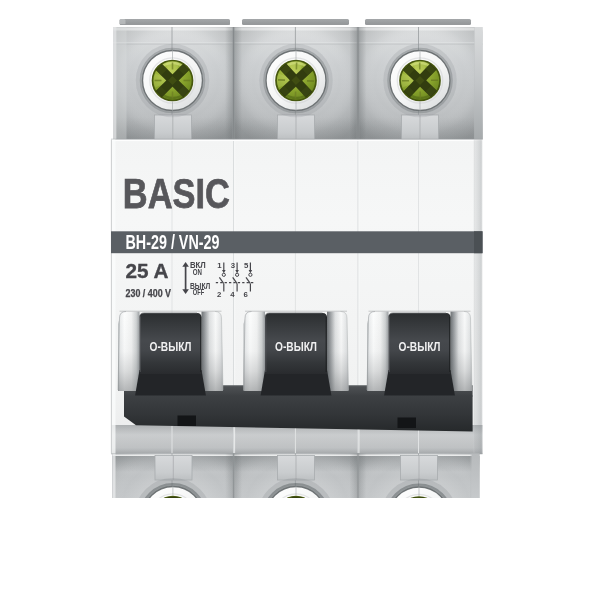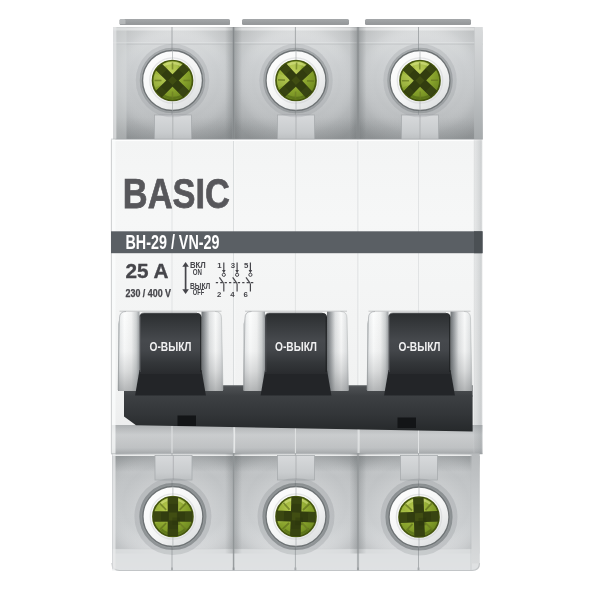--- a/index.html
+++ b/index.html
@@ -1,21 +1,21 @@
 <!DOCTYPE html>
 <html><head>
 <meta charset="utf-8">
 <style>
   html,body{margin:0;padding:0;background:#ffffff}
   svg{display:block}
   text{font-family:"Liberation Sans",sans-serif;-webkit-font-smoothing:antialiased}
 </style>
 </head>
 <body>
-<div style="width:600px;height:600px;will-change:transform;transform:translateZ(0)">
+<div style="width:600px;height:498px;will-change:transform;transform:translateZ(0)">
 <svg width="600" height="600" viewBox="0 0 600 600">
 <defs>
   <linearGradient id="tabGrad" x1="0" y1="0" x2="0" y2="1">
     <stop offset="0" stop-color="#a4a7a9"></stop>
     <stop offset="1" stop-color="#939698"></stop>
   </linearGradient>
   <linearGradient id="secGrad" x1="0" y1="0" x2="0" y2="1">
     <stop offset="0" stop-color="#dee0e1"></stop>
     <stop offset="0.35" stop-color="#cbced0"></stop>
     <stop offset="0.75" stop-color="#bec1c3"></stop>

